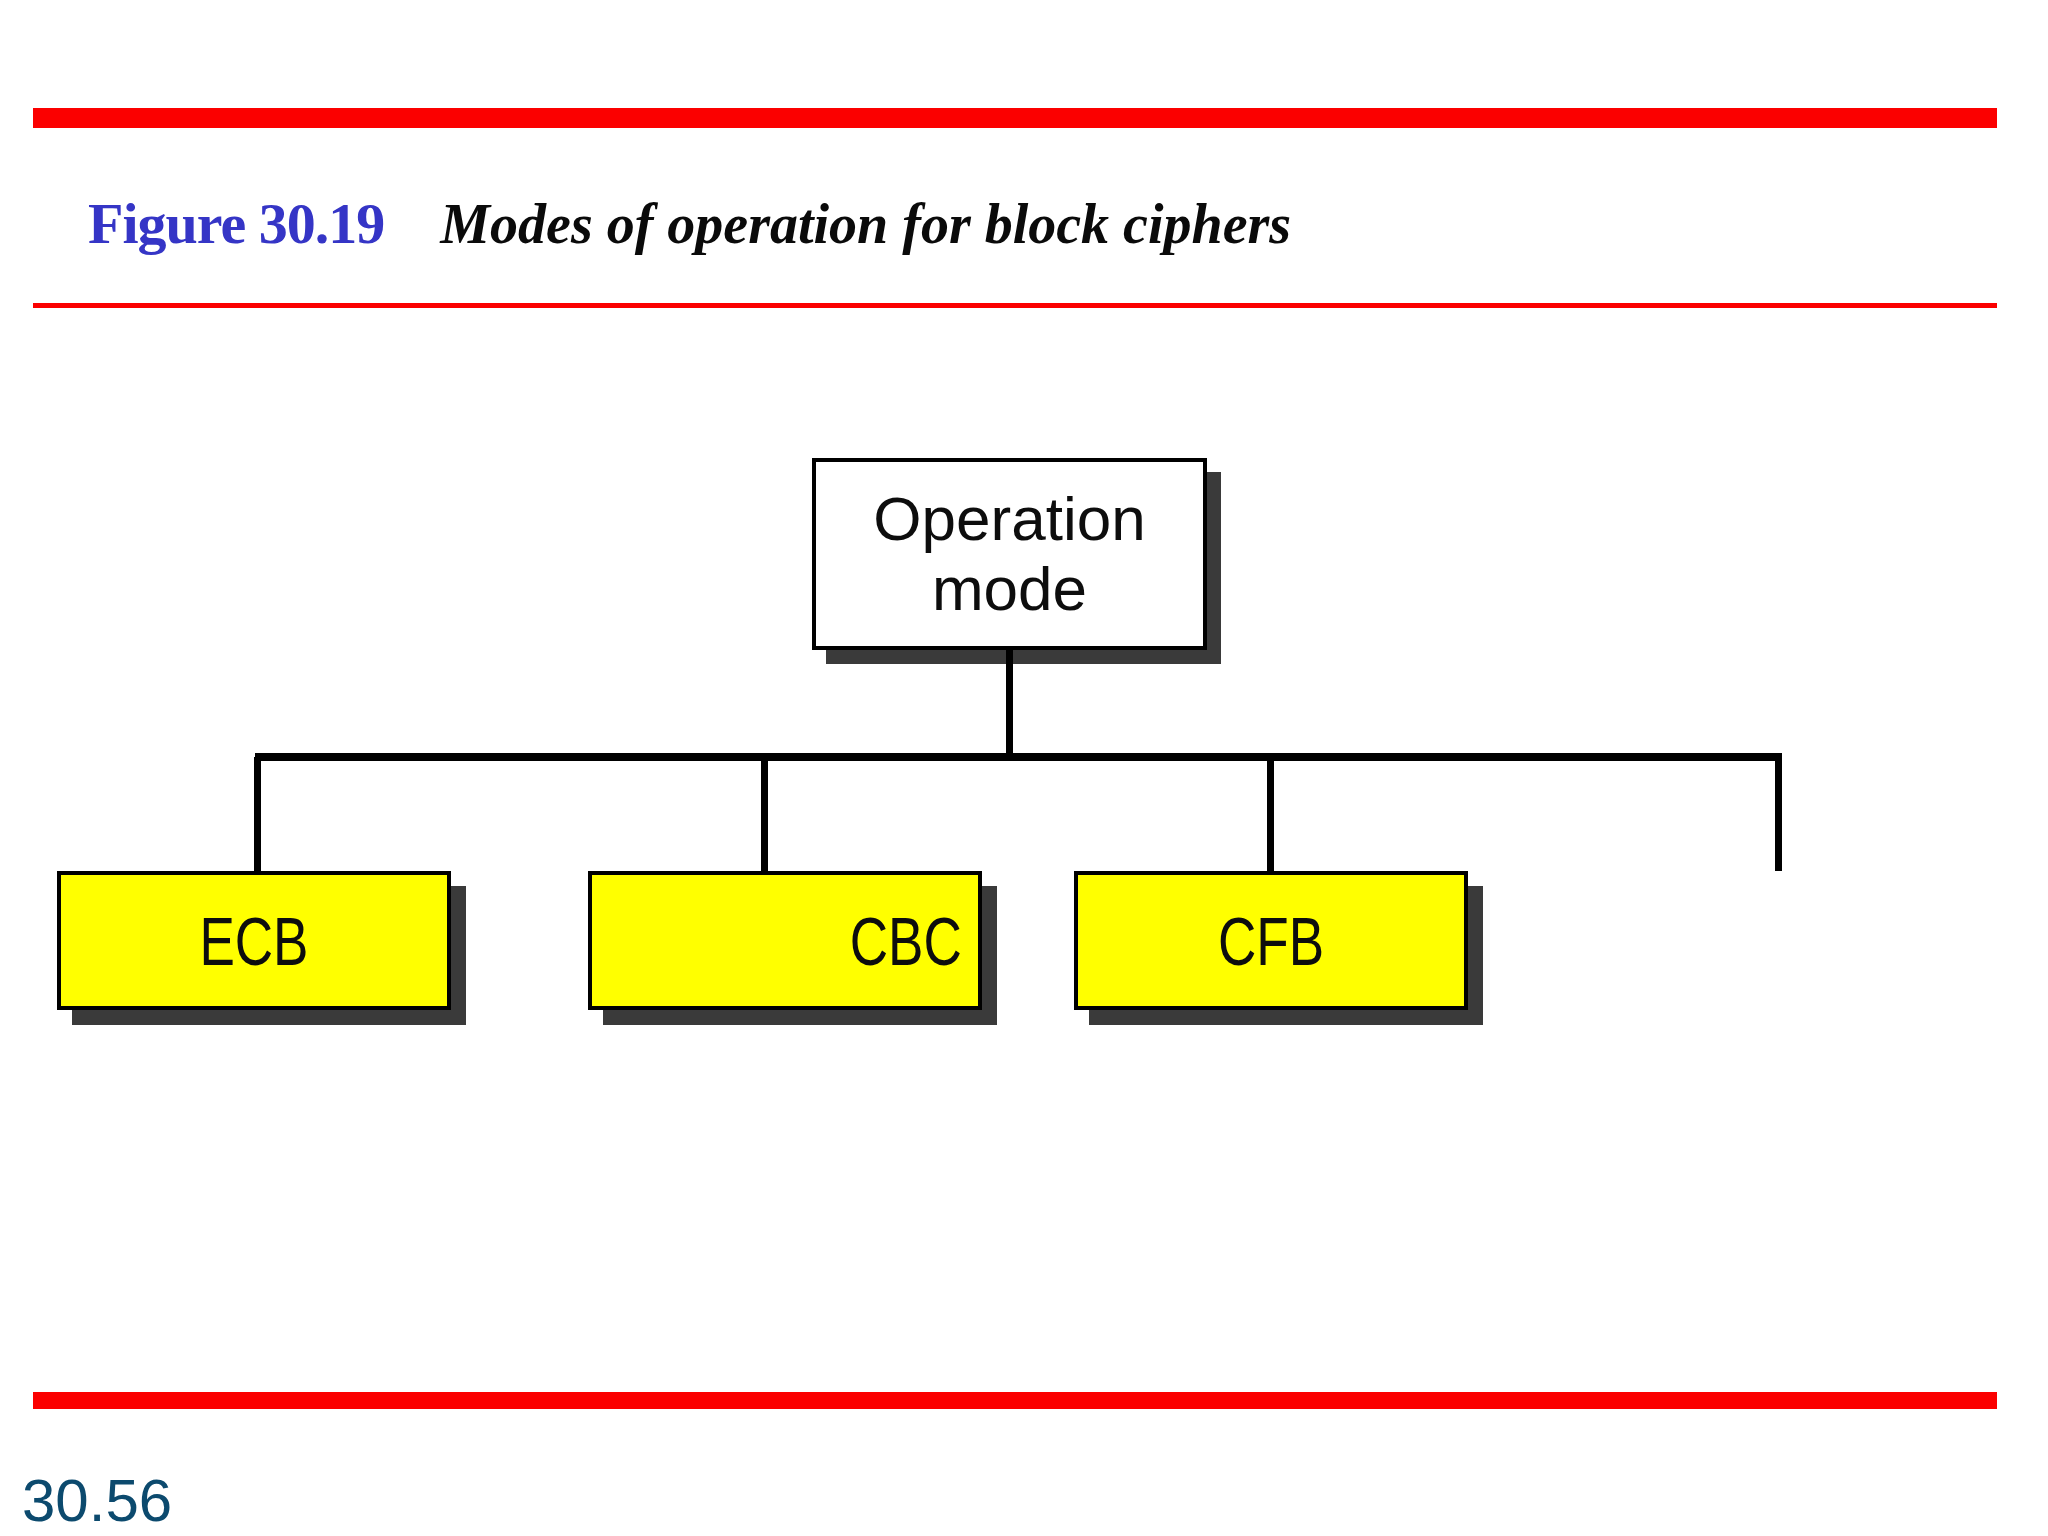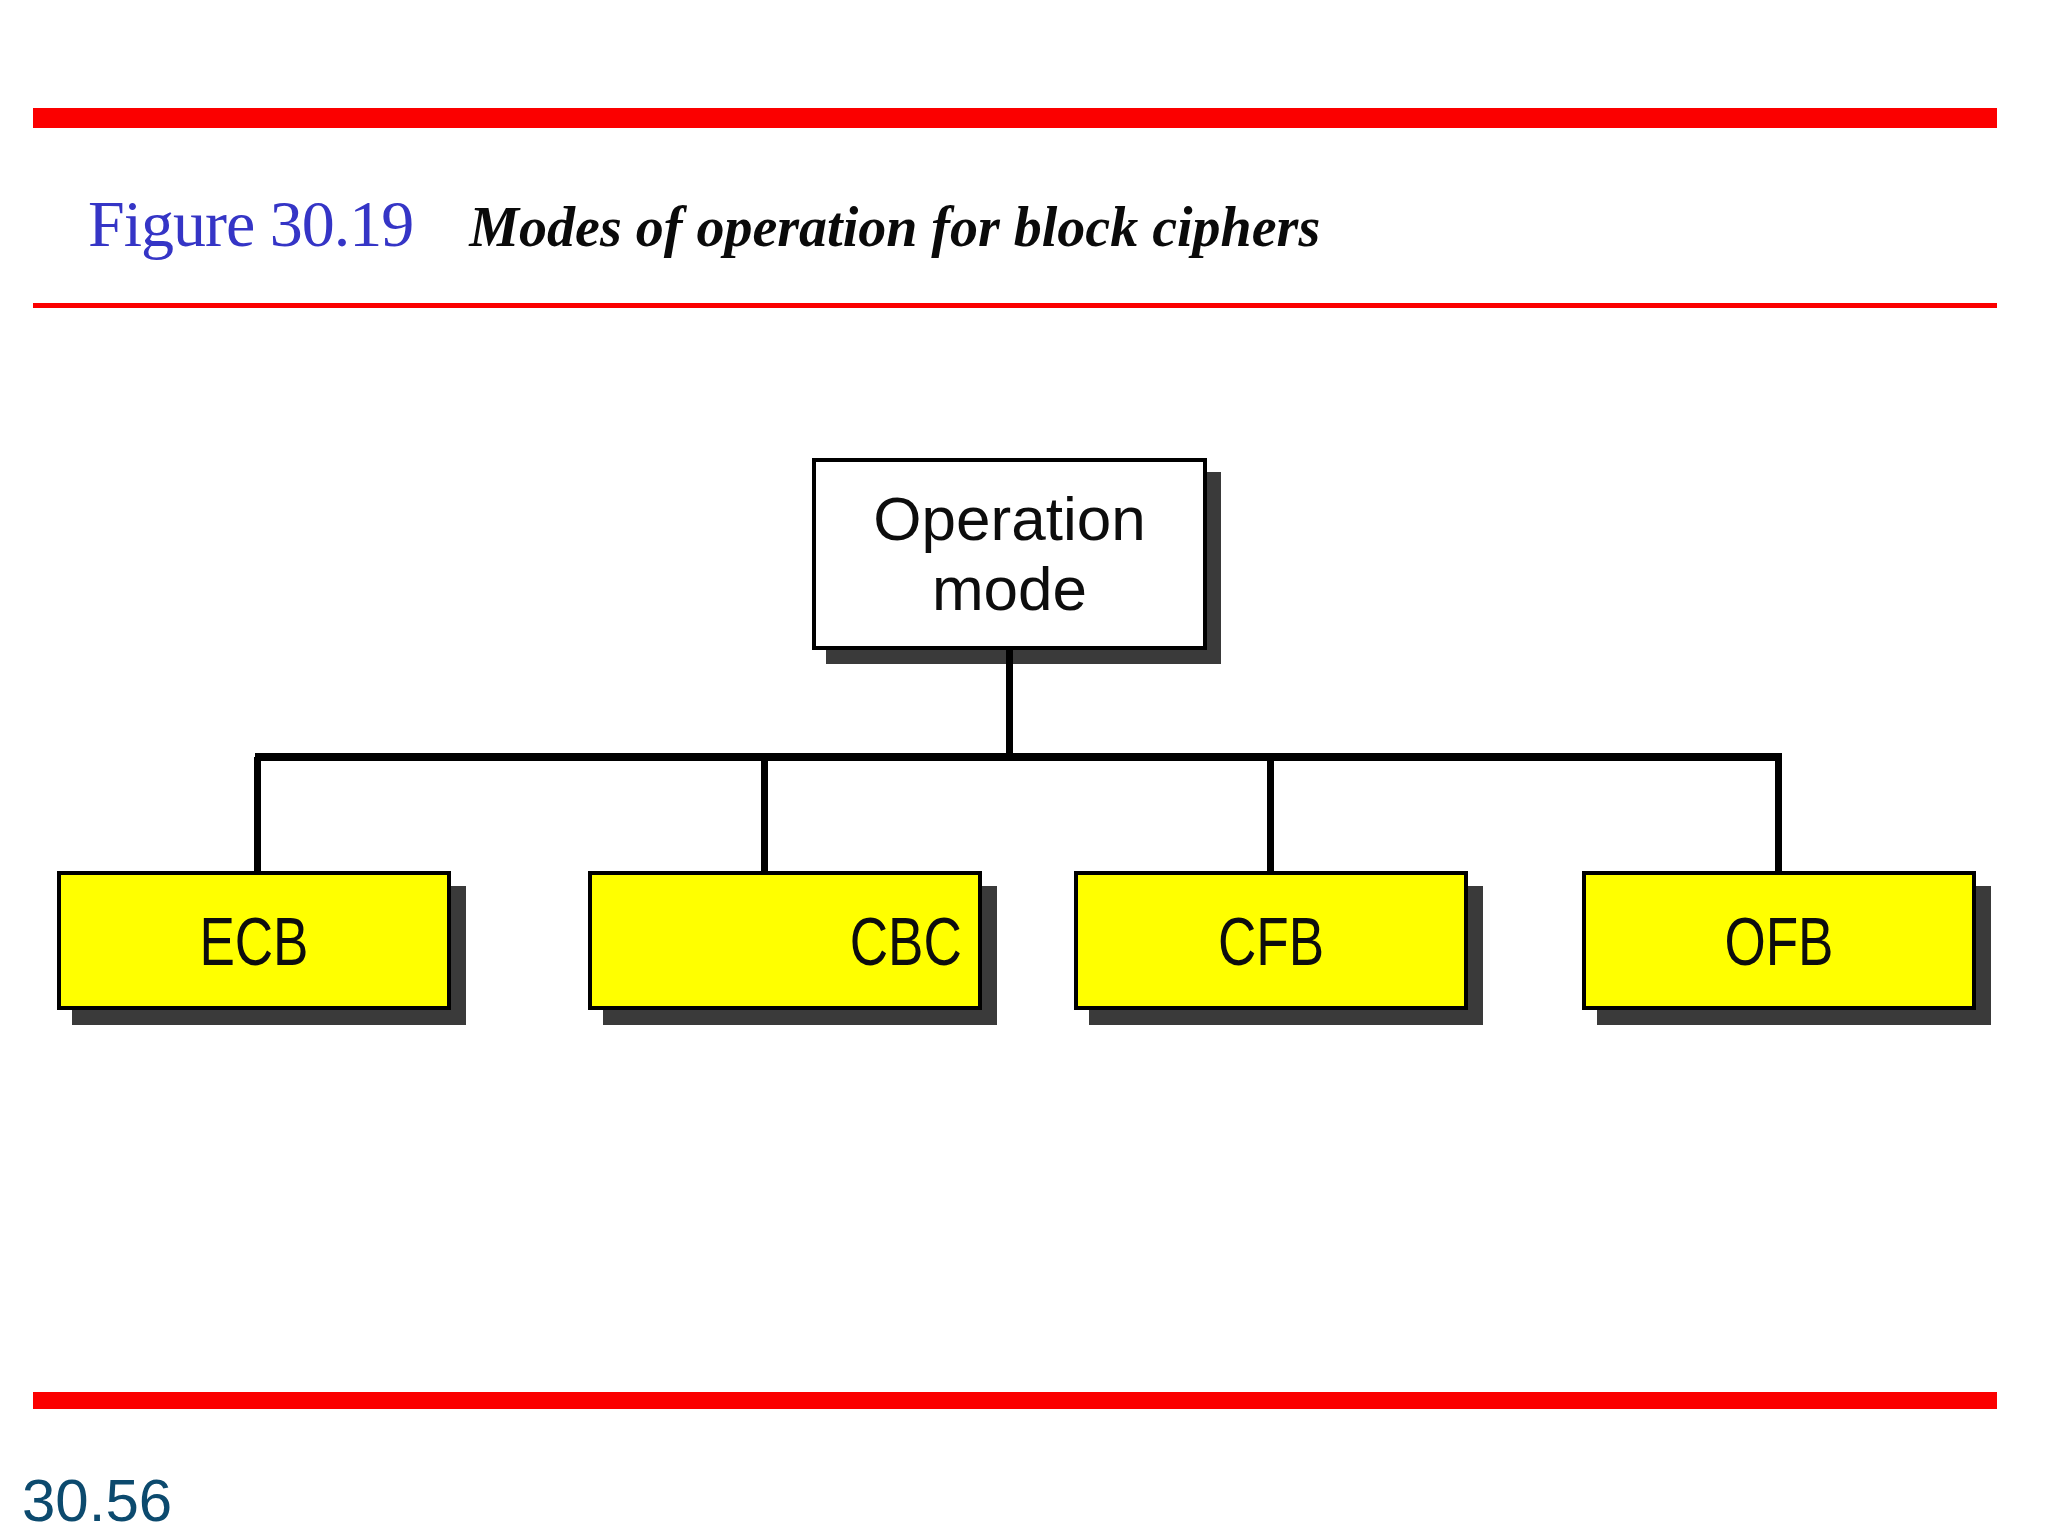--- a/index.html
+++ b/index.html
@@ -23,22 +23,22 @@
   }
   .bar.top{top:108px;height:20px;}
   .bar.thin{top:303px;height:5px;}
   .bar.bottom{top:1392px;height:17px;}
   .title-row{
     position:absolute;left:88px;top:186px;
     white-space:nowrap;line-height:76px;
   }
   .figure-label{
     font-family:"Liberation Serif", serif;
-    font-weight:normal;
-    font-size:66px;
+    font-weight:bold;
+    font-size:58px;
     letter-spacing:-1px;
     color:var(--title-blue);
   }
   .figure-caption{
     font-family:"Liberation Serif", serif;
     font-weight:bold;
     font-style:italic;
     font-size:56px;
     color:#0a0a0a;
     margin-left:56px;
@@ -109,21 +109,18 @@
 
   <div class="node leaf ecb">
     <span class="leaf-label">ECB</span>
   </div>
   <div class="node leaf cbc">
     <span class="leaf-label">CBC</span>
   </div>
   <div class="node leaf cfb">
     <span class="leaf-label">CFB</span>
   </div>
-  <div class="node leaf ofb">
-    <span class="leaf-label">OFB</span>
-  </div>
 
   <div class="bar bottom"></div>
 
   <div class="page-number">30.56</div>
 
 </div>
 
 </body></html>

